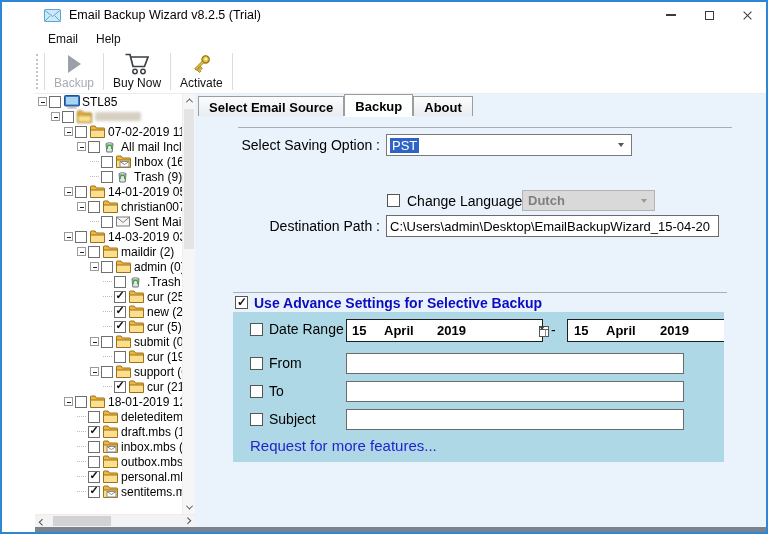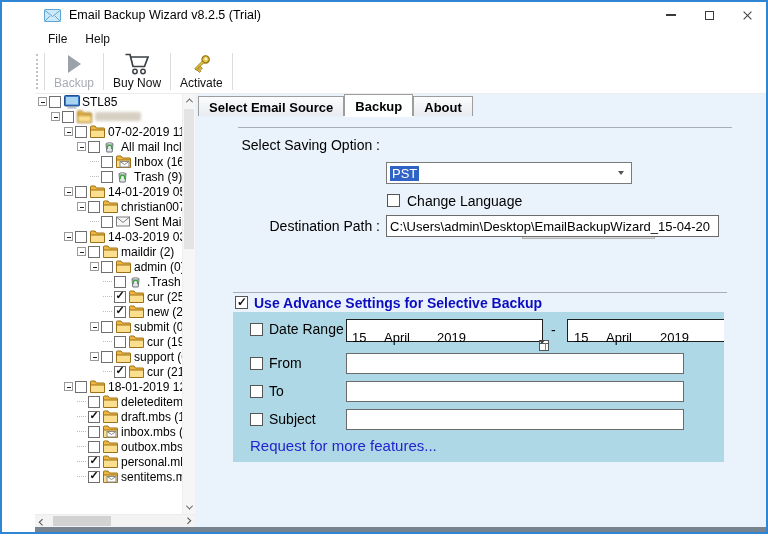--- a/index.html
+++ b/index.html
@@ -57,39 +57,39 @@
   
   .content{flex:1; position:relative; background:#eaf3fc; overflow:hidden;}
   .tabstrip{position:absolute; left:3px; top:0; display:flex; height:22px; align-items:flex-end;}
   .tab{font-weight:bold; font-size:13px; color:#000; padding:3px 10px 3px;
        background:linear-gradient(#fbfcfd,#e8ecf1); border:1px solid #9d9d9d; border-bottom:none; height:20px;}
   .tab.active{background:#fdfefe; height:22px; padding-top:4px; position:relative; z-index:2;
               box-shadow:0 1px 0 #fdfefe;}
   .hr{position:absolute; height:1px; background:#a9aeb4;}
   .rlabel{position:absolute; left:20px; width:165px; text-align:right; font-size:14px; color:#000;}
   
-  .combo{position:absolute; background:#fff; border:1px solid #7a7a7a; display:flex; align-items:center; font-size:13px;margin-top:28px;}
+  .combo{position:absolute; background:#fff; border:1px solid #7a7a7a; display:flex; align-items:center; font-size:13px;}
   .combo .val{margin-left:3px; padding:0 2px;}
   .combo .val.hl{background:#2f63c5; color:#fff;}
   .combo .caret{margin-left:auto; margin-right:7px; width:0; height:0;
                 border-left:3.5px solid transparent; border-right:3.5px solid transparent; border-top:4.5px solid #555;}
   .combo.disabled{background:#d9d9d9; border-color:#b3b3b3; color:#7f7f7f;}
   .combo.disabled .val{font-weight:bold;}
   .combo.disabled .caret{border-top-color:#9a9a9a;}
   .cb{position:absolute; width:13px; height:13px; border:1px solid #555; background:#fff;}
   .cb.checked::after{content:"✓"; position:absolute; left:1px; top:-2px; font-size:12px; font-weight:bold; color:#111;}
   .flabel{position:absolute; font-size:14px; color:#000;}
   .tinput{position:absolute; border:1px solid #6b6b6b; background:#fff; font-size:13px;
           font-family:"Liberation Sans",sans-serif; padding:0 3px; outline:none;}
   .btn-change{position:absolute; background:#3d7eb0; border:1px solid #2a5a81; color:#fff;
               font-size:13px; font-family:"Liberation Sans",sans-serif; text-align:center;}
   .adv-label{position:absolute; font-size:14px; font-weight:bold; color:#0d0dc0;}
   .panel{position:absolute; background:#aed8e5;}
   .datebox{position:absolute; background:#fff; border:1px solid #1f1f1f; font-size:13px;}
-  .datebox span{position:absolute; top:10px;}
+  .datebox span{position:absolute; top:3px;font-weight:bold;}
   .cal-btn{position:absolute; right:3px; top:4px; display:flex; align-items:center;}
   .cal-icn{width:10px; height:11px; border:1px solid #555; background:#fff; position:relative; margin-right:3px;}
   .cal-icn::before{content:""; position:absolute; left:0; right:0; top:2px; border-top:1px solid #555;}
   .cal-icn::after{content:""; position:absolute; top:2px; bottom:0; left:4.5px; border-left:1px solid #888;}
   .cal-caret{width:0; height:0; border-left:3px solid transparent; border-right:3px solid transparent; border-top:4px solid #444;}
   .dash{position:absolute; font-size:14px; color:#000;}
   .req-link{position:absolute; font-size:15px; color:#2323cc;}
   
   .statusbar{height:17px; background:#77838e; position:relative;}
   .grip{position:absolute; right:2px; bottom:2px; width:10px; height:10px;
@@ -119,21 +119,21 @@
       <div class="wc-btn">
           <span class="glyph-max"></span>
         </div>
       <div class="wc-btn">
           <span class="glyph-x"></span>
         </div>
     </div>
   </div>
 
   <div class="menubar" id="menubar">
-      <span class="menu-item">File</span>
+      <span class="menu-item">Email</span>
       <span class="menu-item">Help</span>
     </div>
 
   <div class="toolbar" id="toolbar">
     <div class="tb-grip"></div>
       <div class="tb-sep"></div>
       <div class="tbtn disabled">
         <span class="ticn">
           <svg width="18" height="22" viewBox="0 0 18 22">
             <path d="M3 2 L16 11 L3 20 Z" fill="#9ba1a8"></path>
@@ -342,20 +342,31 @@
             <span class="tstub"></span>
             <span class="tcb checked"></span>
             <span class="ticon">
               <svg width="15" height="13" viewBox="0 0 15 13">
                 <path d="M0.5 3 L0.5 1.8 Q0.5 1 1.3 1 L5 1 L6.5 3 L14 3 Q14.5 3 14.5 3.6 L14.5 12 Q14.5 12.5 14 12.5 L1 12.5 Q0.5 12.5 0.5 12 Z" fill="#f0b63f" stroke="#9c7218"></path>
                 <path d="M0.5 5 L14.5 5 L14.5 12 Q14.5 12.5 14 12.5 L1 12.5 Q0.5 12.5 0.5 12 Z" fill="#fcdf8e" stroke="#9c7218"></path>
               </svg>
             </span>
             <span class="tlabel">new (25)</span>
           </div>
+          <div class="trow" style="padding-left: 68px;">
+            <span class="tstub"></span>
+            <span class="tcb checked"></span>
+            <span class="ticon">
+              <svg width="15" height="13" viewBox="0 0 15 13">
+                <path d="M0.5 3 L0.5 1.8 Q0.5 1 1.3 1 L5 1 L6.5 3 L14 3 Q14.5 3 14.5 3.6 L14.5 12 Q14.5 12.5 14 12.5 L1 12.5 Q0.5 12.5 0.5 12 Z" fill="#f0b63f" stroke="#9c7218"></path>
+                <path d="M0.5 5 L14.5 5 L14.5 12 Q14.5 12.5 14 12.5 L1 12.5 Q0.5 12.5 0.5 12 Z" fill="#fcdf8e" stroke="#9c7218"></path>
+              </svg>
+            </span>
+            <span class="tlabel">cur (5)</span>
+          </div>
           <div class="trow" style="padding-left: 55px;">
             <span class="texp"></span>
             <span class="tcb"></span>
             <span class="ticon">
               <svg width="15" height="13" viewBox="0 0 15 13">
                 <path d="M0.5 3 L0.5 1.8 Q0.5 1 1.3 1 L5 1 L6.5 3 L14 3 Q14.5 3 14.5 3.6 L14.5 12 Q14.5 12.5 14 12.5 L1 12.5 Q0.5 12.5 0.5 12 Z" fill="#f0b63f" stroke="#9c7218"></path>
                 <path d="M0.5 5 L14.5 5 L14.5 12 Q14.5 12.5 14 12.5 L1 12.5 Q0.5 12.5 0.5 12 Z" fill="#fcdf8e" stroke="#9c7218"></path>
               </svg>
             </span>
             <span class="tlabel">submit (0)</span>

